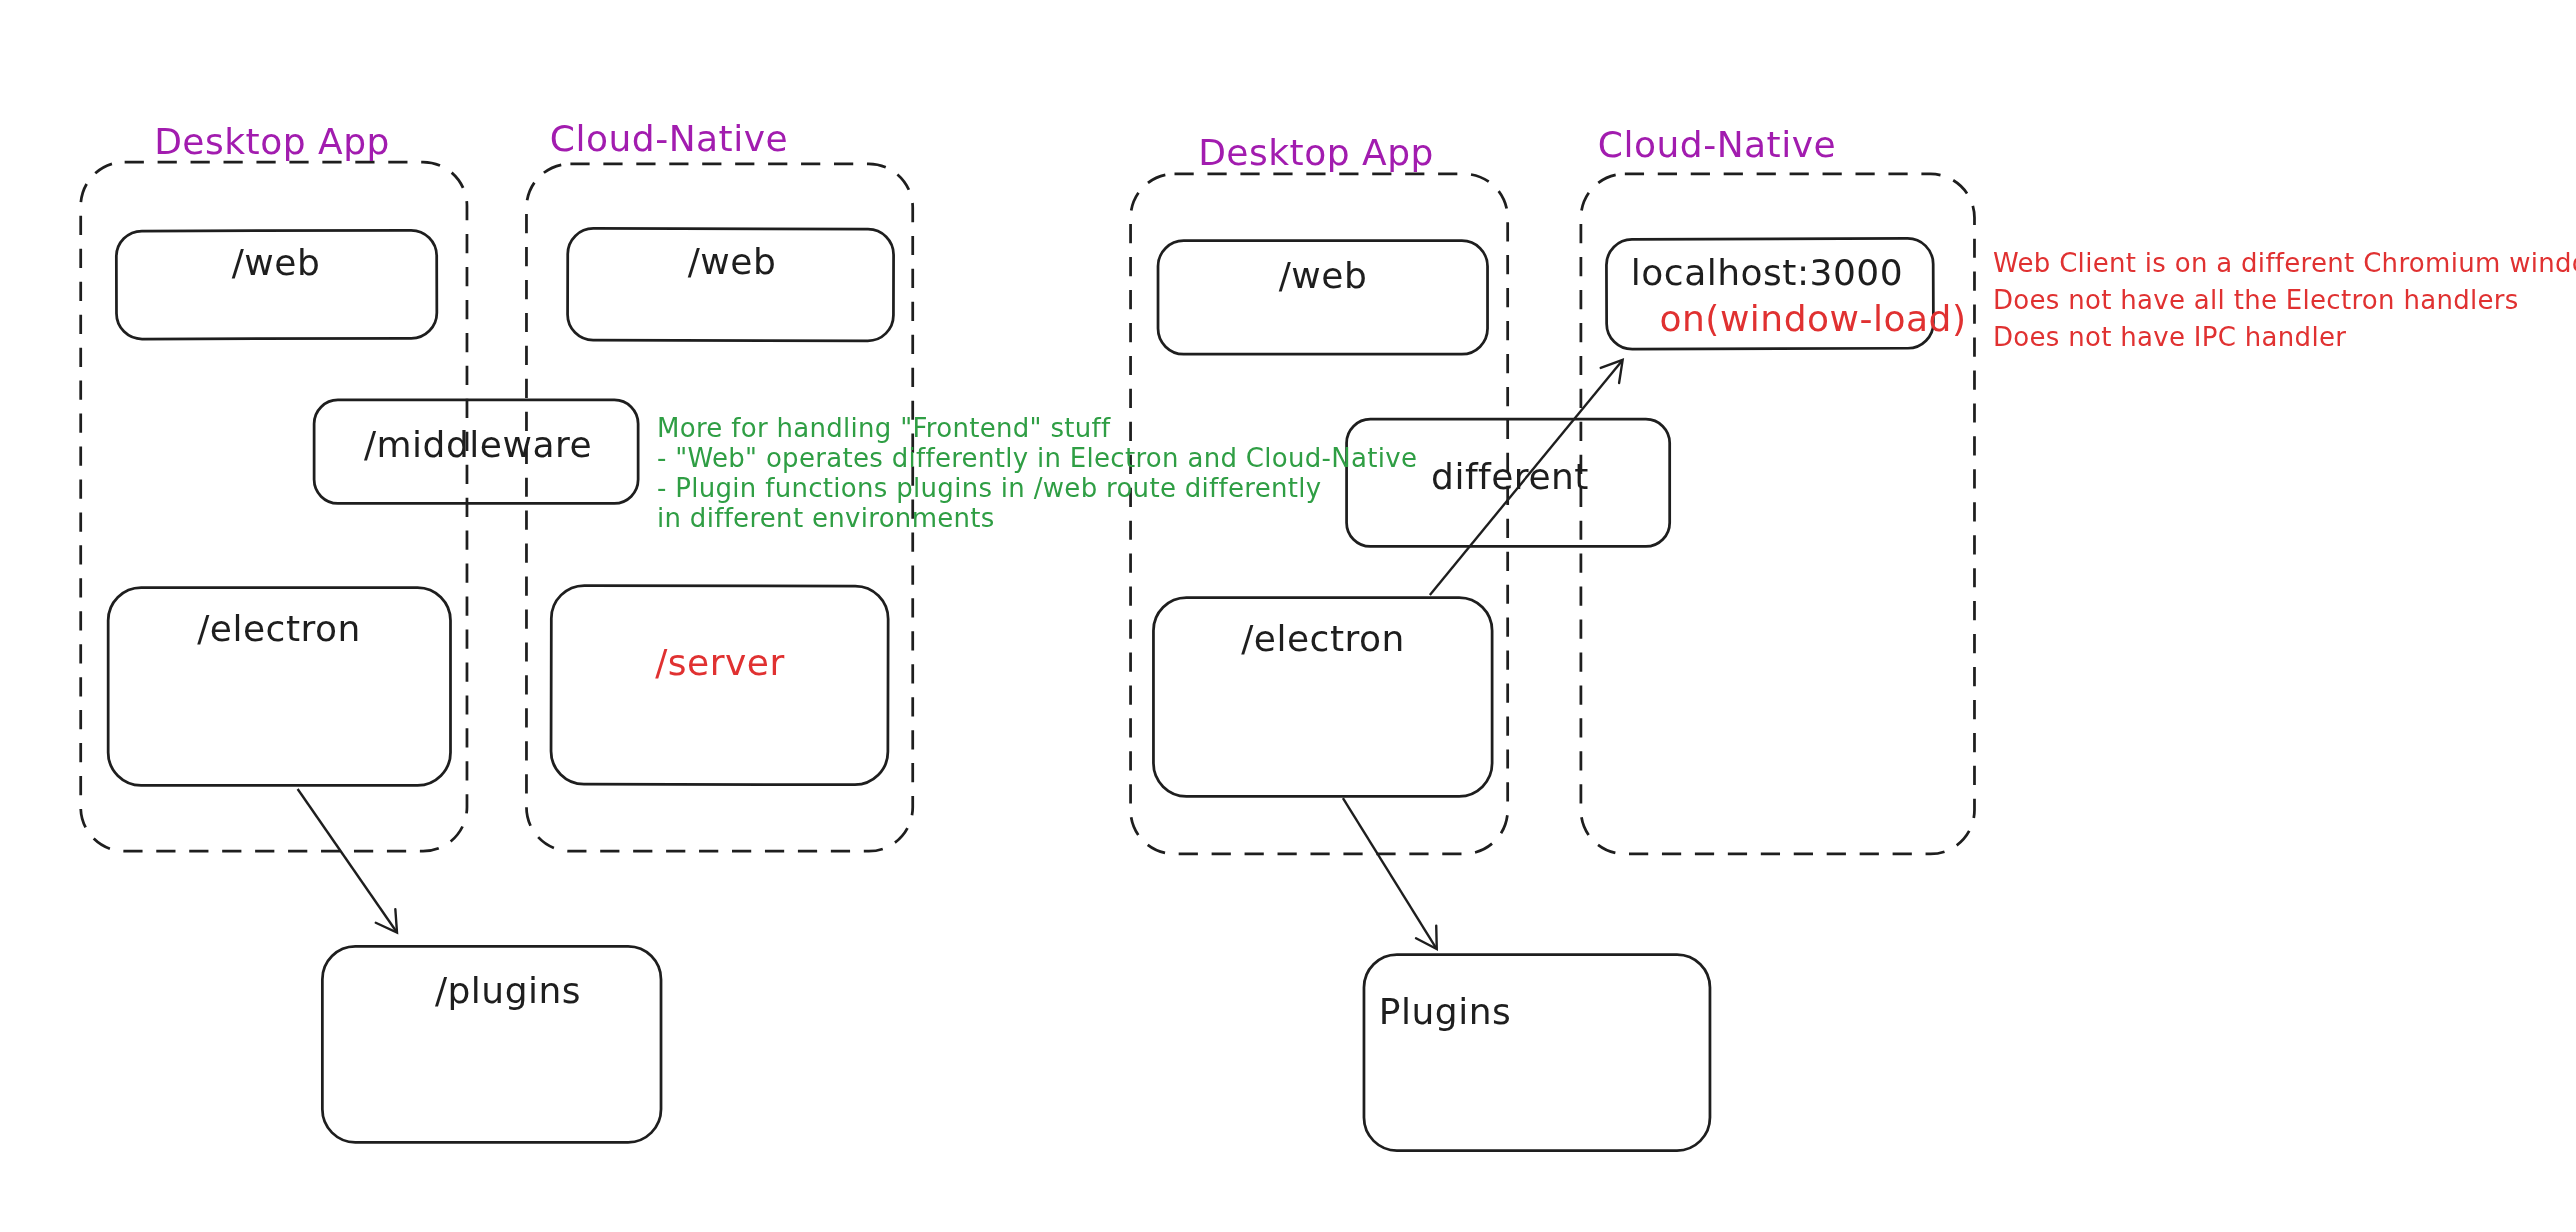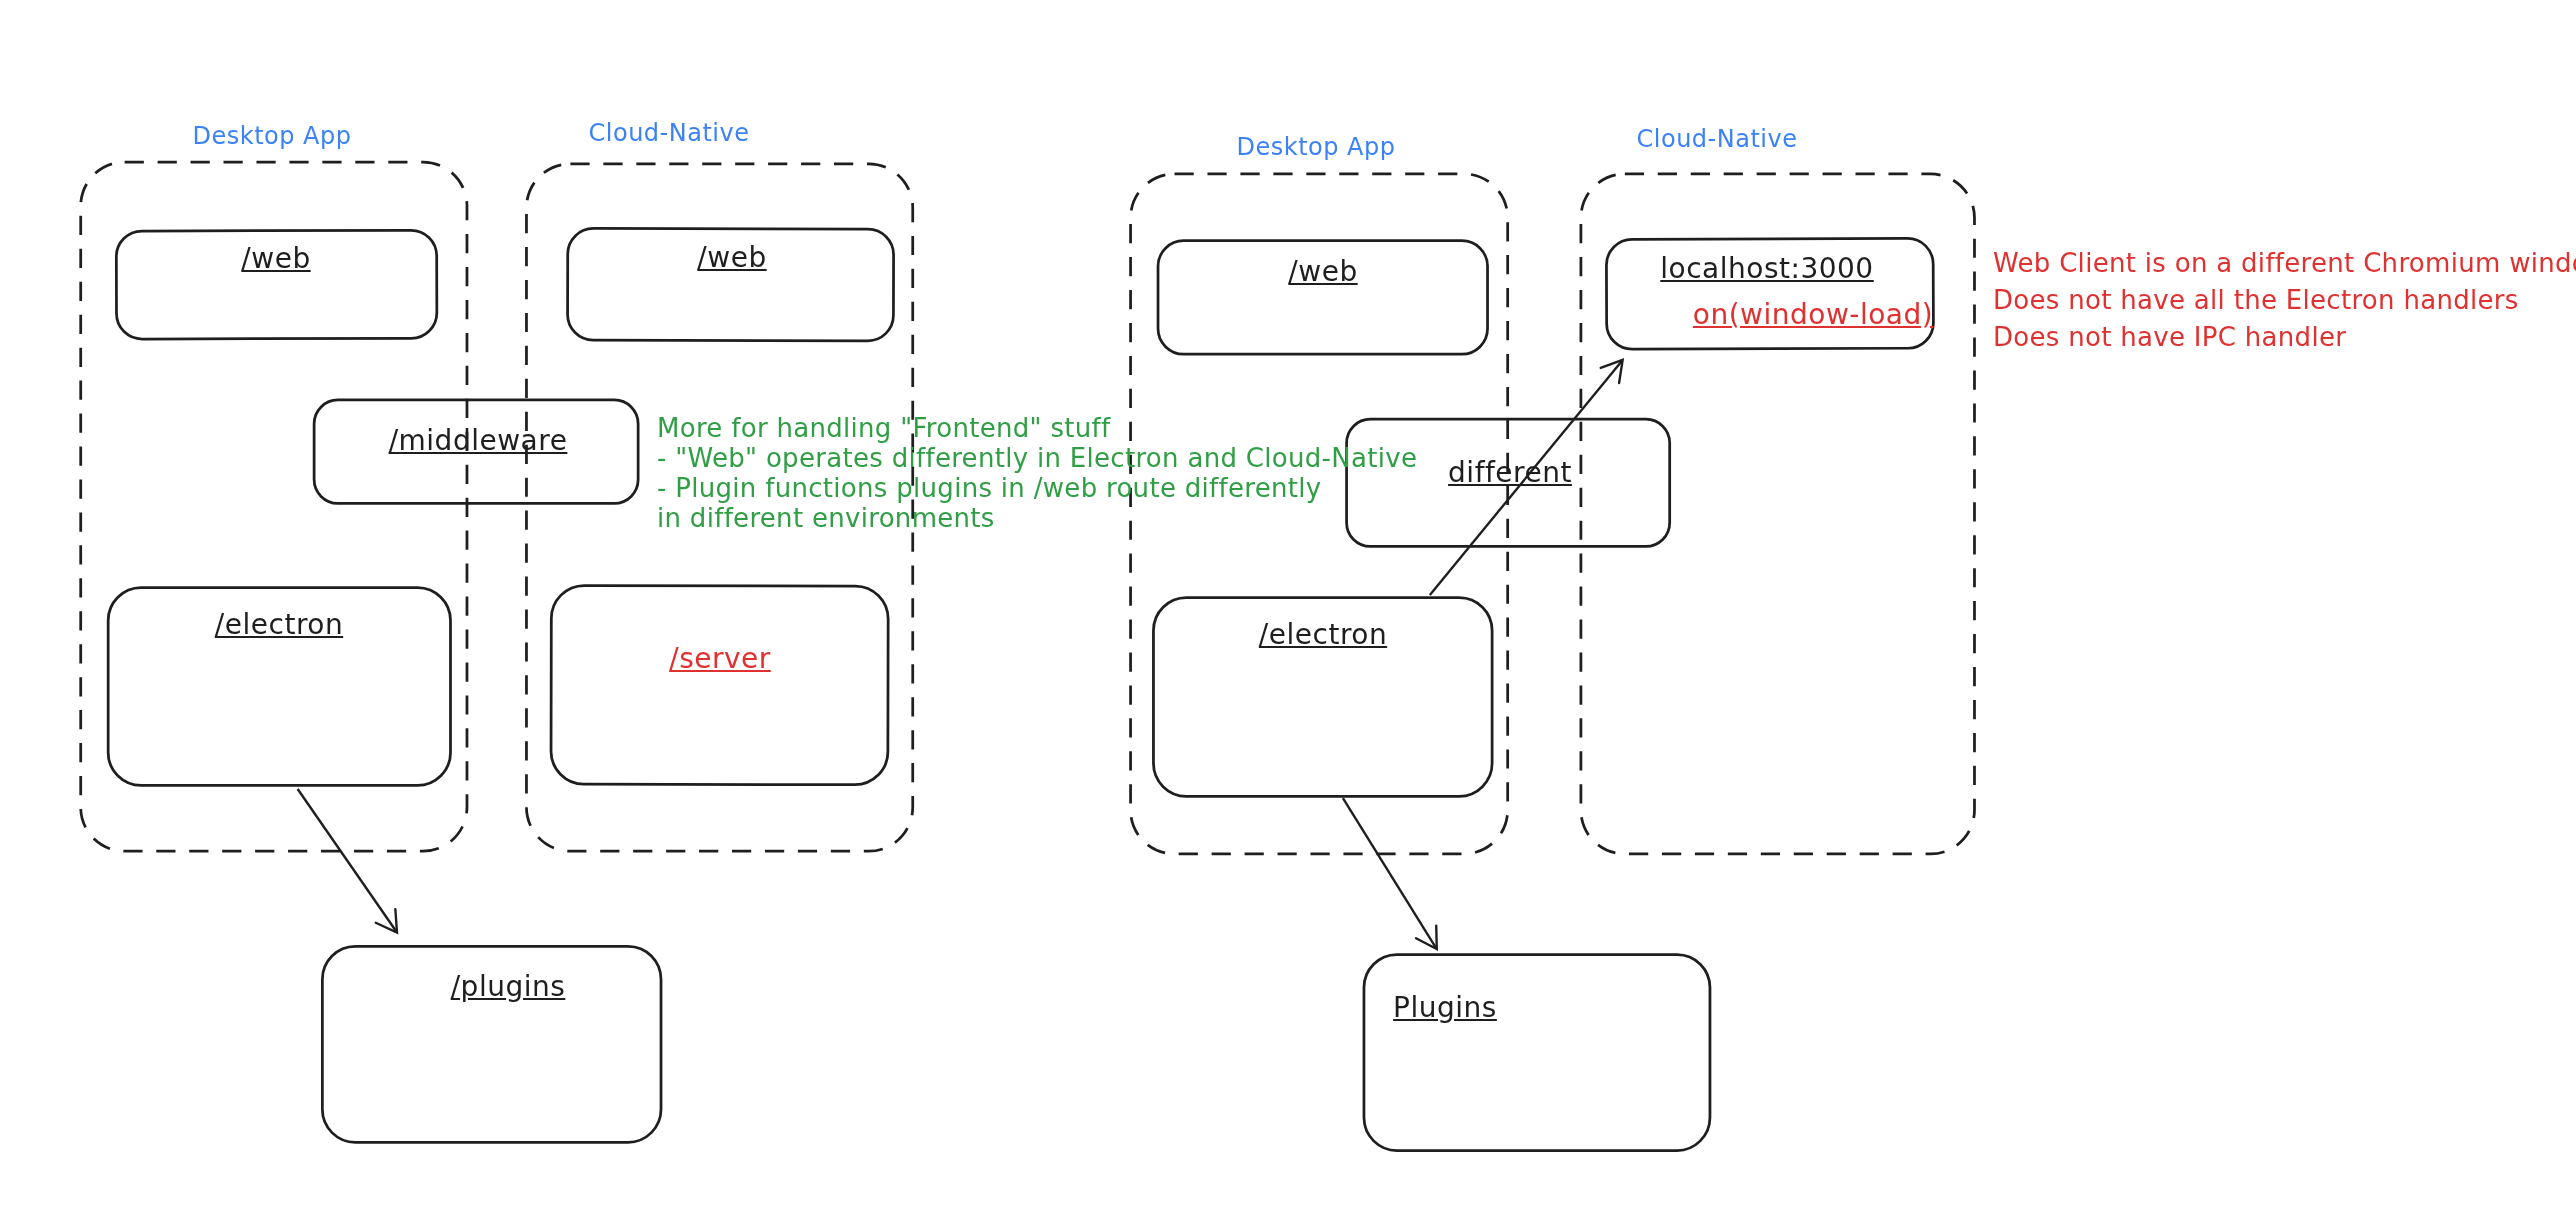--- a/index.html
+++ b/index.html
@@ -14,34 +14,33 @@
   }
   #shapes {
     position: absolute;
     left: 0; top: 0;
     width: 2576px;
     height: 1232px;
   }
   .lbl {
     position: absolute;
     transform: translateX(-50%);
-    font-size: 28px;
+    font-size: 36px;
     line-height: 1;
     white-space: nowrap;
     color: #1e1e1e;
     letter-spacing: 0.5px;
-    text-decoration: underline;
   }
   .title {
     position: absolute;
     transform: translateX(-50%);
-    font-size: 24px;
+    font-size: 36px;
     line-height: 1;
     white-space: nowrap;
-    color: #3b82f6;
+    color: #a21caf;
     letter-spacing: 0.5px;
   }
   .note {
     position: absolute;
     font-size: 26px;
     white-space: nowrap;
     letter-spacing: 0.3px;
   }
   .note div { line-height: 30px; }
   .note-red div { line-height: 37px; }

